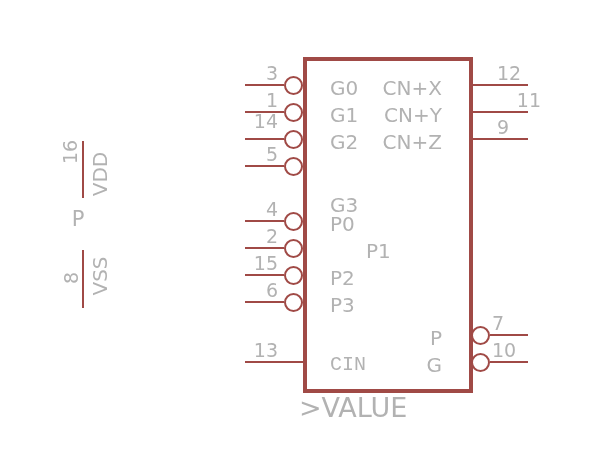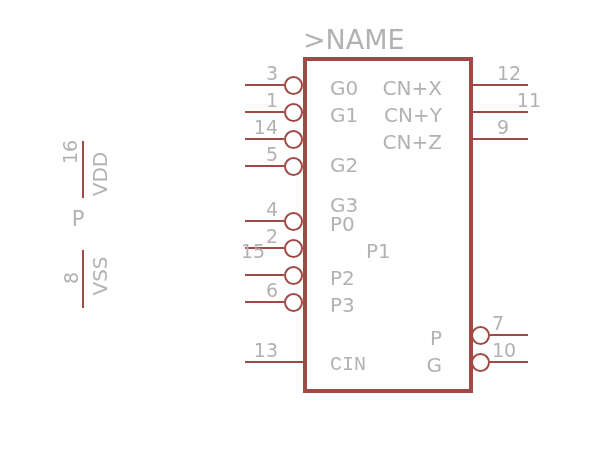--- a/index.html
+++ b/index.html
@@ -65,21 +65,21 @@
     text-align: center;
   }
 </style>
 </head>
 <body>
 
 <div class="canvas">
 
   <div class="ic-box"></div>
 
-  <div class="biglabel" style="left:303px; top:25px;">&gt;NAME</div>
+  <div class="biglabel" style="left:299px; top:393px;">&gt;VALUE</div>
 
   <div>
     <span class="vline" style="left:82px; top:141px; height:57px;"></span>
     <span class="num rot" style="left:55px; top:142px; width:30px;">16</span>
     <span class="plabel rot" style="left:72px; top:164px; width:56px;">VDD</span>
   </div>
   <div>
     <span class="vline" style="left:82px; top:250px; height:58px;"></span>
     <span class="num rot" style="left:61px; top:268px; width:20px;">8</span>
     <span class="plabel rot" style="left:72px; top:266px; width:56px;">VSS</span>
@@ -92,45 +92,45 @@
     <span class="bubble" style="left:284px; top:75.5px;"></span>
     <span class="plabel llabel" style="top:78px;">G0</span>
   </div>
   <div>
     <span class="num lnum" style="top:90px;">1</span>
     <span class="hline" style="left:245px; top:111px; width:39px;"></span>
     <span class="bubble" style="left:284px; top:102.5px;"></span>
     <span class="plabel llabel" style="top:105px;">G1</span>
   </div>
   <div>
-    <span class="num lnum" style="top:117px;">14</span>
+    <span class="num lnum" style="top:111px;">14</span>
     <span class="hline" style="left:245px; top:138px; width:39px;"></span>
     <span class="bubble" style="left:284px; top:129.5px;"></span>
-    <span class="plabel llabel" style="top:132px;margin-top:23px;">G2</span>
+    <span class="plabel llabel" style="top:132px;">G2</span>
   </div>
   <div>
     <span class="num lnum" style="top:144px;">5</span>
     <span class="hline" style="left:245px; top:165px; width:39px;"></span>
     <span class="bubble" style="left:284px; top:156.5px;"></span>
     <span class="plabel llabel" style="top:159px;margin-top:36px;">G3</span>
   </div>
   <div>
     <span class="num lnum" style="top:199px;">4</span>
     <span class="hline" style="left:245px; top:220px; width:39px;"></span>
     <span class="bubble" style="left:284px; top:211.5px;"></span>
     <span class="plabel llabel" style="top:214px;">P0</span>
   </div>
   <div>
     <span class="num lnum" style="top:226px;">2</span>
     <span class="hline" style="left:245px; top:247px; width:39px;"></span>
     <span class="bubble" style="left:284px; top:238.5px;"></span>
     <span class="plabel llabel" style="top:241px;margin-left:36px;">P1</span>
   </div>
   <div>
-    <span class="num lnum" style="top:241px;text-align:center;">15</span>
+    <span class="num lnum" style="top:253px;">15</span>
     <span class="hline" style="left:245px; top:274px; width:39px;"></span>
     <span class="bubble" style="left:284px; top:265.5px;"></span>
     <span class="plabel llabel" style="top:268px;">P2</span>
   </div>
   <div>
     <span class="num lnum" style="top:280px;">6</span>
     <span class="hline" style="left:245px; top:301px; width:39px;"></span>
     <span class="bubble" style="left:284px; top:292.5px;"></span>
     <span class="plabel llabel" style="top:295px;">P3</span>
   </div>

